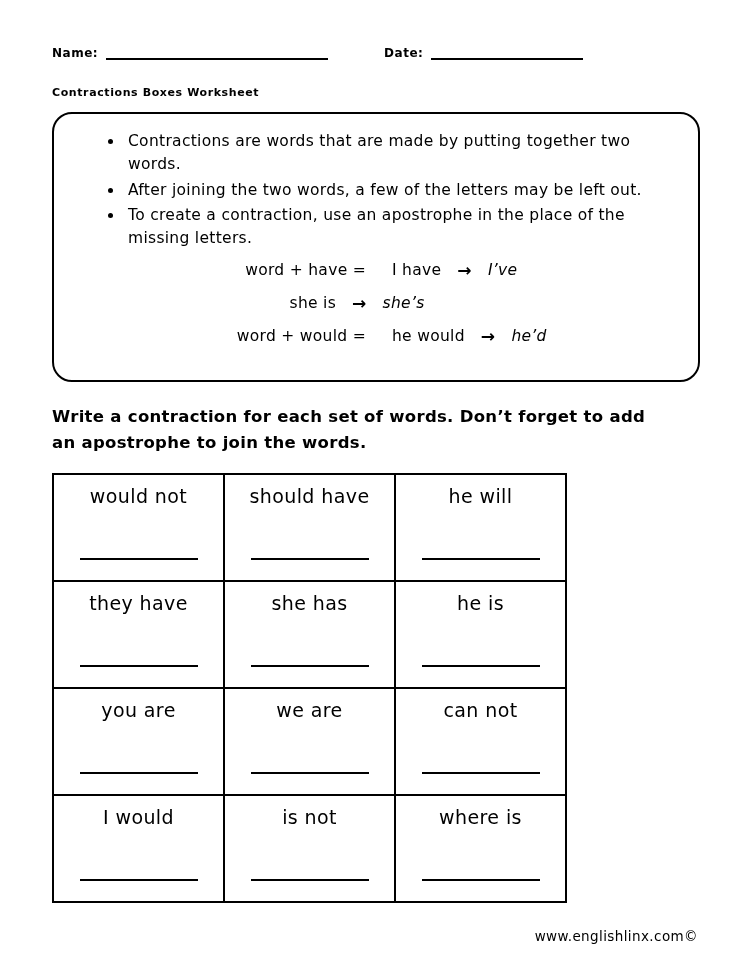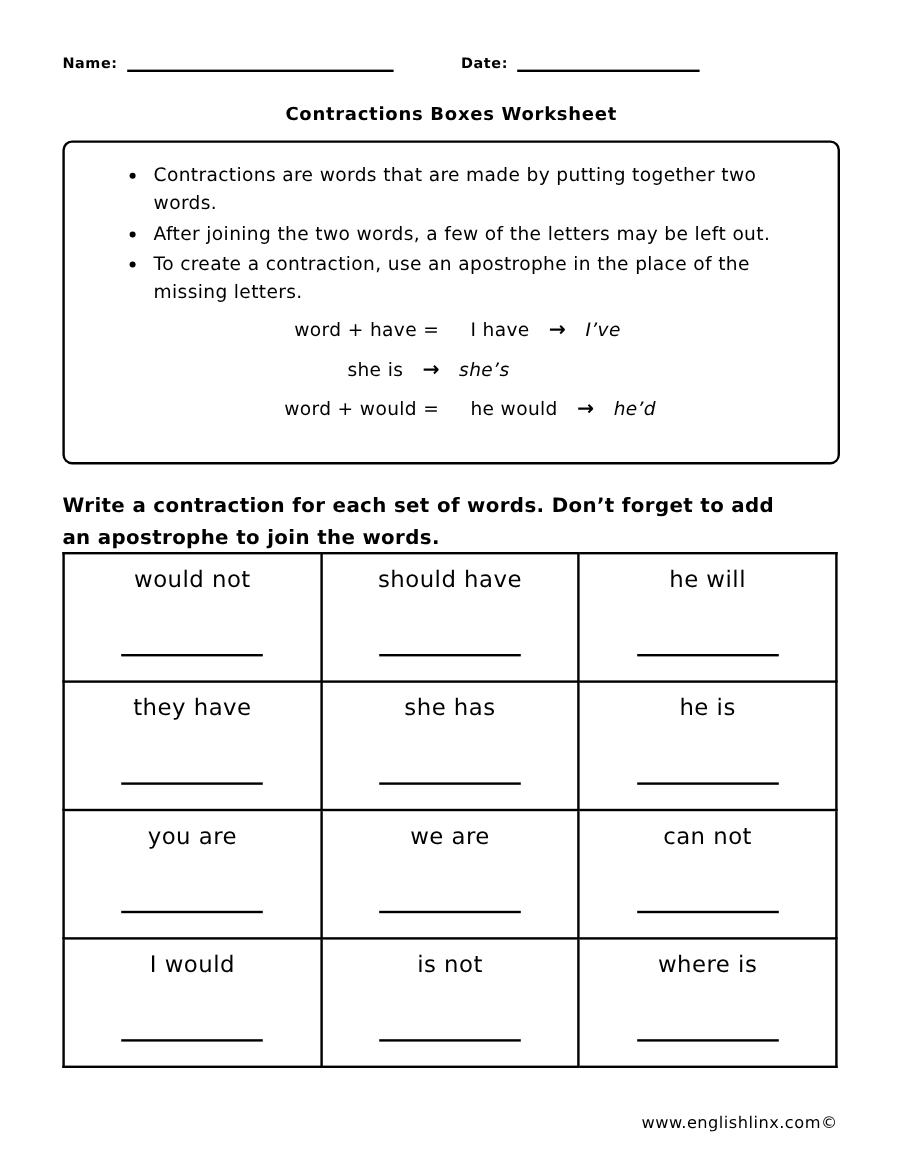--- a/index.html
+++ b/index.html
@@ -28,32 +28,31 @@
     border-bottom: 2px solid #000;
     height: 22px;
     margin-left: 8px;
   }
   .name-line { width: 222px; }
   .date-spacer { width: 56px; }
   .date-line { width: 152px; }
 
   
   .title {
-    text-align: center;
-    font-size: 15px;
+    font-size: 11px;
     font-weight: bold;
     letter-spacing: 0.6px;
     margin-top: 26px;
   }
 
   
   .info-box {
     margin-top: 13px;
     border: 2px solid #000;
-    border-radius: 8px;
+    border-radius: 20px;
     padding: 16px 34px 18px 44px;
   }
   .info-box ul {
     list-style: disc;
     margin-left: 26px;
     font-size: 15.5px;
     line-height: 1.5;
     letter-spacing: 0.3px;
   }
   .info-box ul li { margin-bottom: 2px; padding-left: 4px; }
@@ -85,21 +84,22 @@
     margin-top: 22px;
     font-size: 16.5px;
     font-weight: bold;
     line-height: 1.55;
     letter-spacing: 0.3px;
     max-width: 620px;
   }
 
   
   table.boxes {
-    width: 646px;
+    margin-top: 18px;
+    width: 515px;
     border-collapse: collapse;
   }
   table.boxes td {
     border: 2.5px solid #000;
     width: 33.33%;
     height: 107px;
     text-align: center;
     vertical-align: top;
     padding-top: 10px;
     position: relative;

